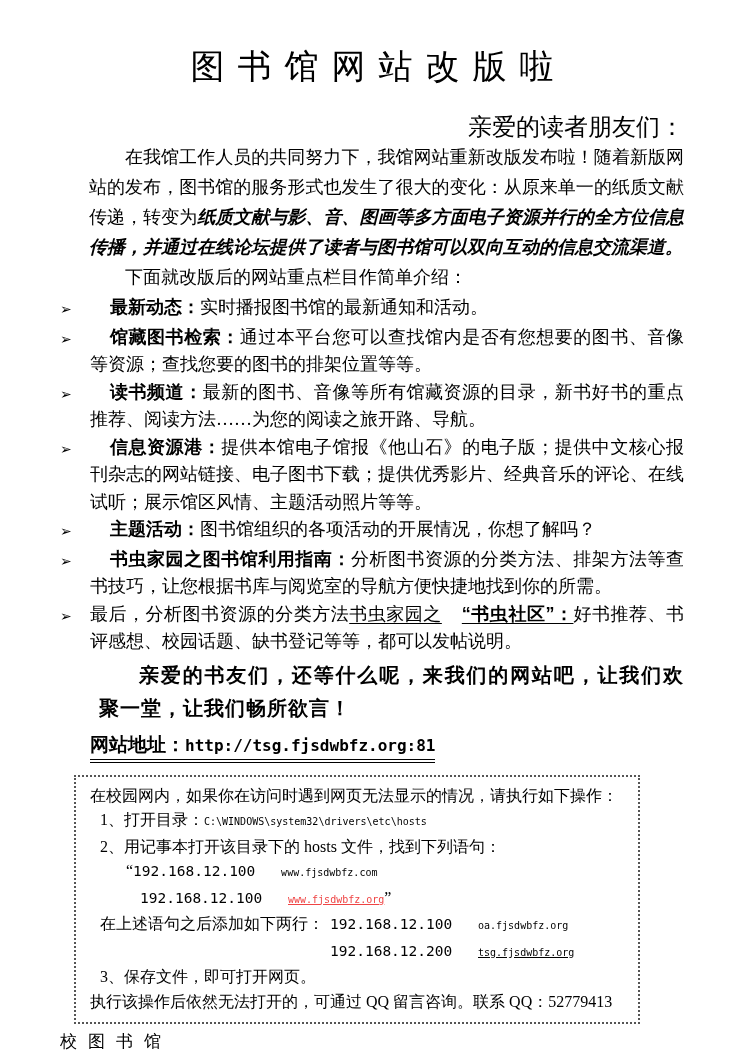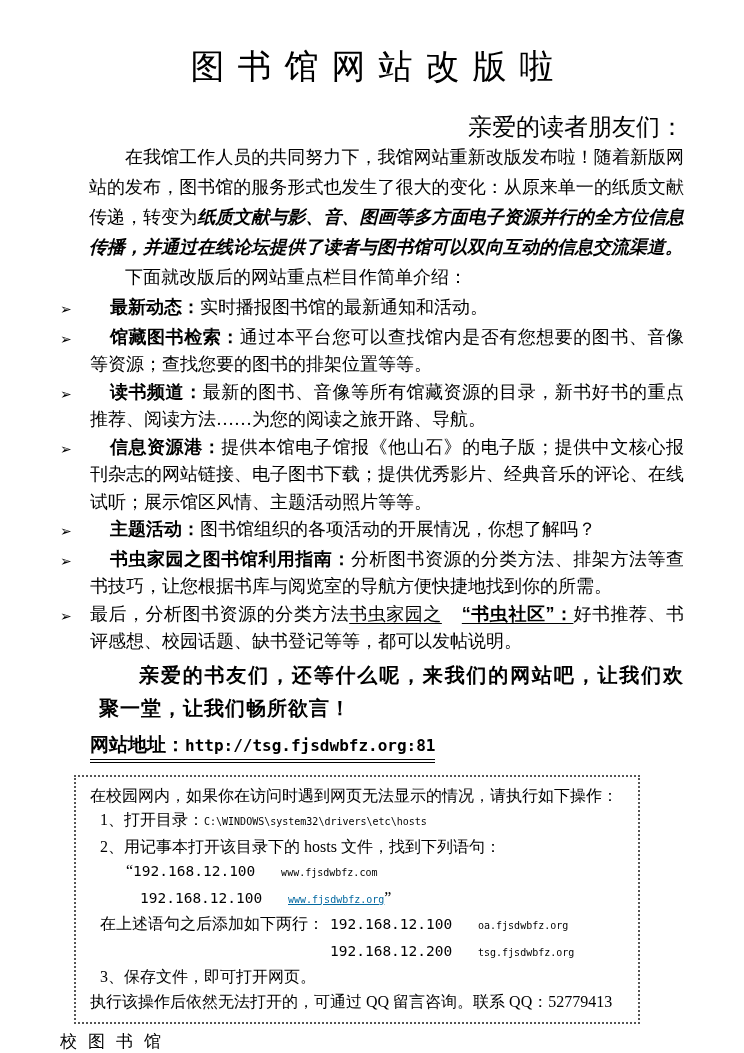--- a/index.html
+++ b/index.html
@@ -48,22 +48,22 @@
     font-size:16px; line-height:24.5px;
   }
   .nb-step { padding-left:10px; }
   .nb-mono { font-size:10px; }
   .ip { display:inline-block; min-width:148px; font-size:14.5px; }
   .hosts-q1 { padding-left:36px; }
   .hosts-q2 { padding-left:50px; }
   .quote-ch { font-size:16px; }
   .add-label { display:inline-block; width:230px; }
   .addrow { padding-left:10px; }
-  .addrow2 { padding-left:240px; }
-  .red-link { color:#0369a1; text-decoration:underline; cursor:pointer; }
+  .addrow2 { padding-left:240px;text-decoration:underline; }
+  .red-link { color:#ef4444; text-decoration:underline; cursor:pointer; }
 
   .sign { margin-top:4px; text-align:left; padding-right:42px; font-size:17px; }
   .sign-name { letter-spacing:11px; line-height:27px; }
 </style>
 </head>
 <body>
 
 <div class="page">
 
   <h1 class="title">图书馆网站改版啦</h1>

